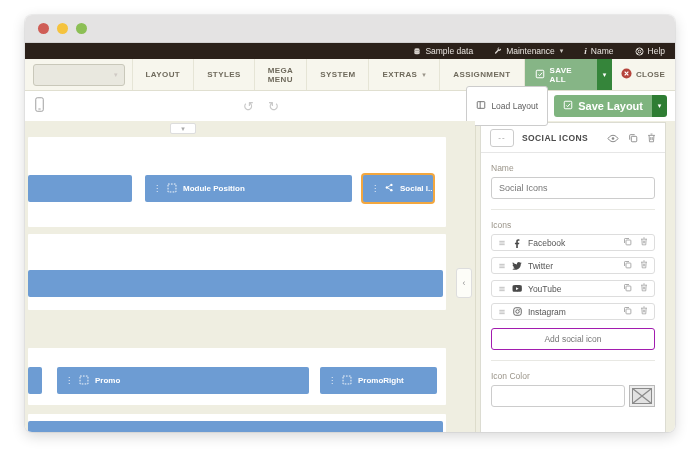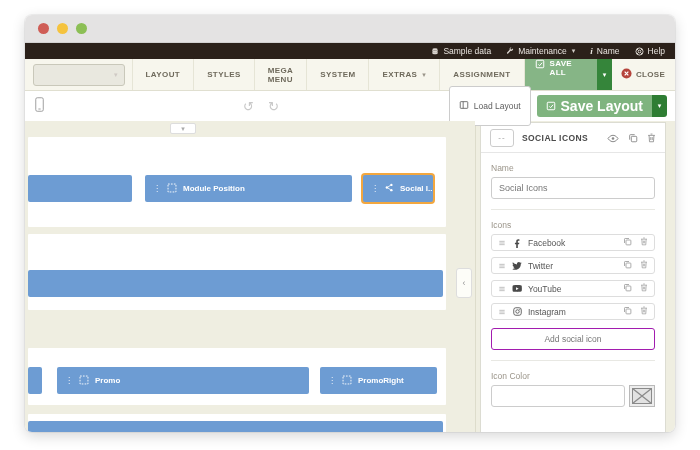--- a/index.html
+++ b/index.html
@@ -8,47 +8,47 @@
 
   .window { position:absolute; left:25px; top:15px; width:650px; height:417px;
     background:#fff; border-radius:7px; box-shadow:0 4px 14px rgba(0,0,0,.16), 0 0 0 1px rgba(0,0,0,.05);
     overflow:hidden; display:flex; flex-direction:column; }
 
   
   .titlebar { height:28px; background:#e4e3e3; border-bottom:1px solid #d2d1d1; display:flex; align-items:center; padding-left:13px; flex:0 0 auto; }
   .dot { width:11px; height:11px; border-radius:50%; margin-right:8px; }
 
   
-  .topbar { height:16px; background:#2b211a; color:#e8e4df; display:flex; align-items:center; justify-content:flex-end; gap:15px; padding-right:10px; font-size:8.5px; flex:0 0 auto; }
+  .topbar { height:16px; background:#2b211a; color:#e8e4df; display:flex; align-items:center; justify-content:flex-end; gap:21px; padding-right:10px; font-size:8.5px; flex:0 0 auto; }
   .topbar-item { display:flex; align-items:center; gap:4px; cursor:default; }
   .topbar-item svg { display:block; }
   .ti-caret { font-size:7px; color:#cfcac4; margin-left:1px; }
   .info-glyph { font-family:"Liberation Serif","DejaVu Serif",serif; font-weight:bold; font-style:italic; font-size:9px; }
 
   
   .tabbar { height:32px; background:#f7f6ed; border-bottom:1px solid #e0dfd0; display:flex; align-items:stretch; flex:0 0 auto; }
   .style-select { align-self:center; margin-left:8px; width:97px; height:22px; background:#e9e8df; border:1px solid #c9c8ba; border-radius:3px; display:flex; align-items:center; justify-content:flex-end; padding:0 6px; color:#999483; font-size:8px; }
   .tabs { display:flex; margin-left:7px; }
   .tab { display:flex; align-items:center; padding:0 13px; font-size:8px; font-weight:bold; letter-spacing:.4px; color:#6f6a5c; border-left:1px solid #e6e5d6; cursor:default; gap:4px; }
   .tab:last-child { border-right:1px solid #e6e5d6; }
   .tab .ti-caret { color:#9a958a; }
   .tabbar-spacer { flex:1; }
-  .saveall-btn { display:flex; align-items:flex-start; gap:5px; background:#86b586; color:#fff; font-size:8px; font-weight:bold; padding:0 10px; letter-spacing:.3px; }
+  .saveall-btn { display:flex; align-items:center; gap:5px; background:#86b586; color:#fff; font-size:8px; font-weight:bold; padding:0 10px; letter-spacing:.3px; }
   .saveall-caret { width:16px; background:#35853a; color:#fff; display:flex; align-items:center; justify-content:center; font-size:7px; }
   .close-btn { display:flex; align-items:center; gap:4px; padding:0 10px 0 9px; font-size:8px; font-weight:bold; color:#6f6a5c; letter-spacing:.3px; }
 
   
   .actionbar { height:30px; background:#fff; display:flex; align-items:center; padding:0 8px; flex:0 0 auto; }
   .device-btn { color:#9a9a9a; margin-left:2px; display:flex; }
   .undo-redo { position:absolute; left:218px; top:0; height:30px; display:flex; align-items:center; gap:14px; color:#c9c9c9; font-size:13px; }
   .actionbar { position:relative; }
   .actionbar-right { margin-left:auto; display:flex; align-items:center; gap:6px; }
   .loadlayout-btn { height:40px; display:flex; align-items:center; gap:5px; border:1px solid #ccc; border-radius:3px; background:#fff; padding:0 9px; font-size:8.5px; color:#5d5d5d; }
   .savelayout-btn { height:22px; display:flex; align-items:stretch; border-radius:3px; overflow:hidden; }
-  .savelayout-main { background:#7fb47f; color:#fff; display:flex; align-items:center; gap:5px; padding:0 9px; font-size:14px; font-weight:bold; }
+  .savelayout-main { background:#7fb47f; color:#fff; display:flex; align-items:center; gap:5px; padding:0 9px; font-size:11px; font-weight:bold; }
   .savelayout-caret { width:15px; background:#2e7d33; color:#fff; display:flex; align-items:center; justify-content:center; font-size:7px; }
 
   
   .body { flex:1; display:flex; min-height:0; }
   .canvas { width:450px; background:#efeee1; position:relative; padding:16px 29px 0 3px; overflow:hidden; }
   .collapse-tab { position:absolute; left:145px; top:2px; width:26px; height:11px; background:#fff; border:1px solid #ddd; border-radius:2px; color:#aaa; font-size:7px; line-height:9px; text-align:center; }
   .section { background:#fff; border-radius:1px; position:relative; width:418px; }
   .sec1 { height:90px; margin-bottom:7px; }
   .sec2 { height:76px; margin-bottom:38px; }
   .sec3 { height:57px; margin-bottom:9px; }

